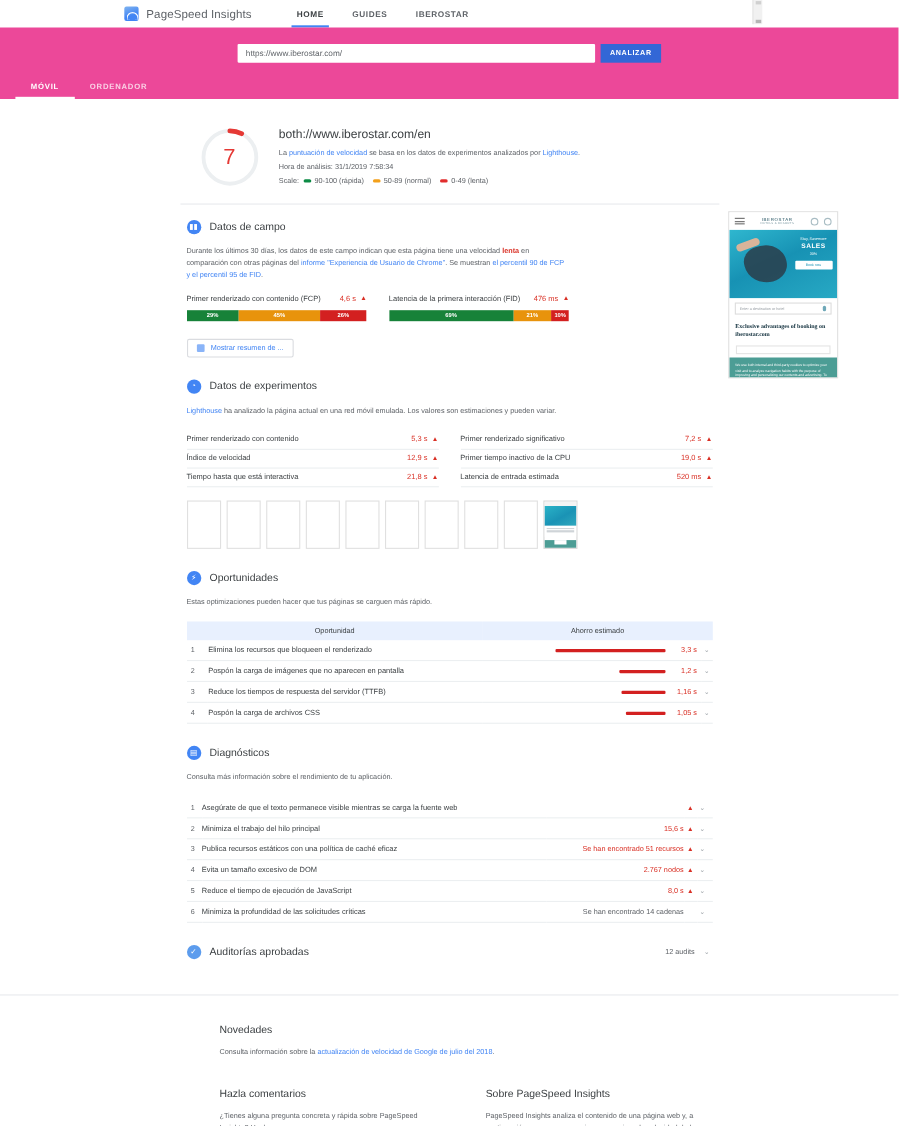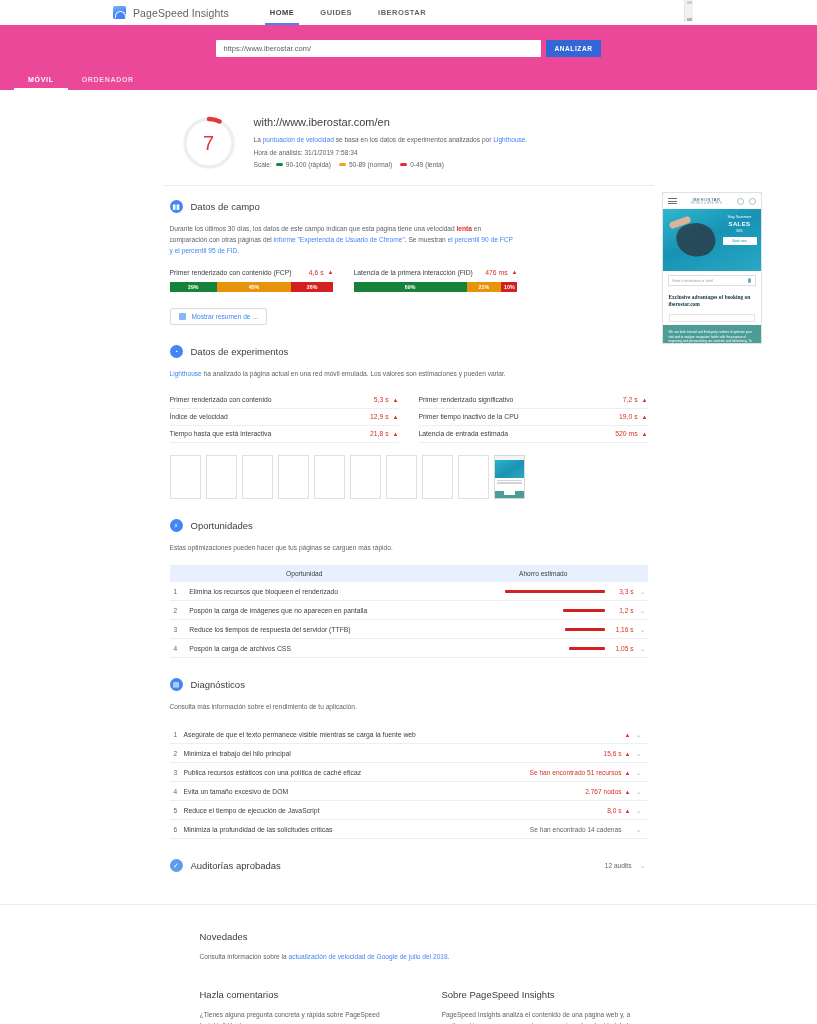--- a/index.html
+++ b/index.html
@@ -323,21 +323,21 @@
       <div class="gauge-wrap">
         <div class="gauge">
           <svg width="56" height="56" viewBox="0 0 56 56">
             <circle cx="28" cy="28" r="24" fill="none" stroke="#eceff1" stroke-width="3.5"></circle>
             <path d="M28 4 a24 24 0 0 1 10.6 2.5" fill="none" stroke="#e53935" stroke-width="4.5" stroke-linecap="round"></path>
           </svg>
           <div class="gauge-num">7</div>
         </div>
       </div>
       <div class="score-info">
-        <div class="score-url">with://www.iberostar.com/en</div>
+        <div class="score-url">both://www.iberostar.com/en</div>
         <div class="score-sub">
           <span>La </span><a class="lnk">puntuación de velocidad</a><span> se basa en los datos de experimentos analizados por </span><a class="lnk">Lighthouse</a><span>.</span>
         </div>
         <div class="score-time">Hora de análisis: 31/1/2019 7:58:34</div>
         <div class="scale-row">
           <span>Scale:</span>
           <span class="scale-item">
               <i class="dot g"></i>
               <span>90-100 (rápida)</span>
             </span>

